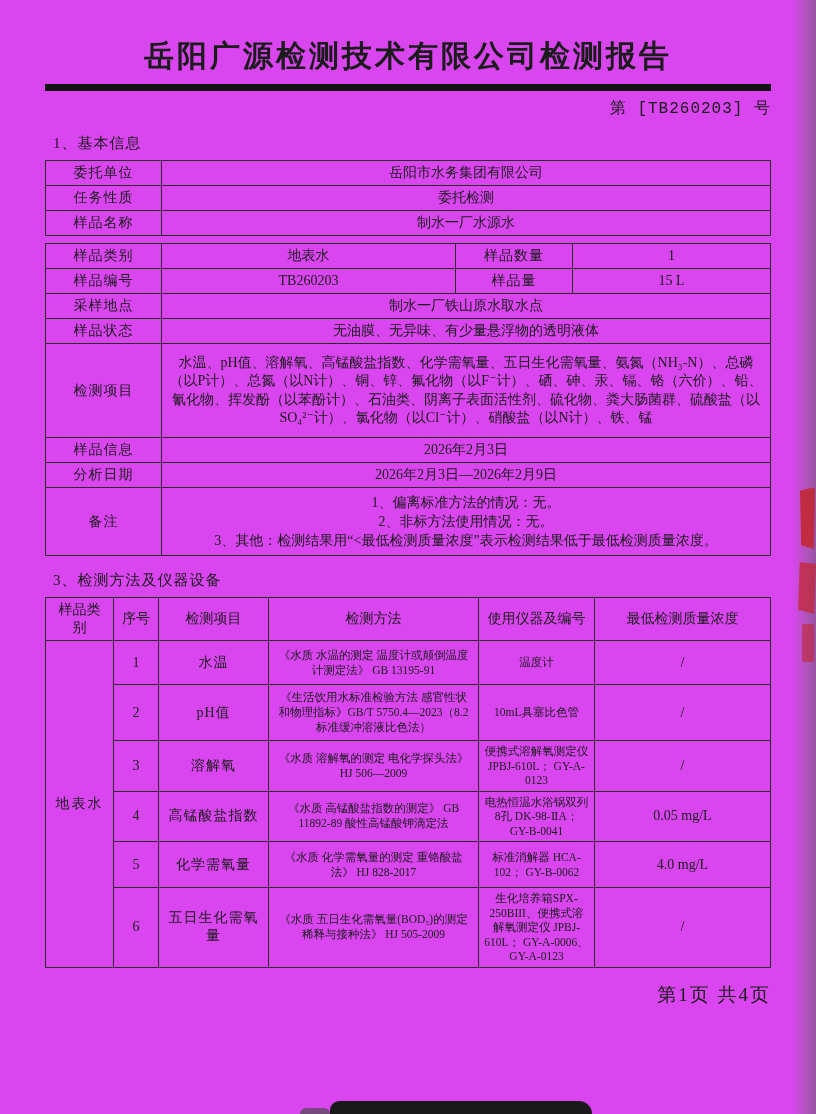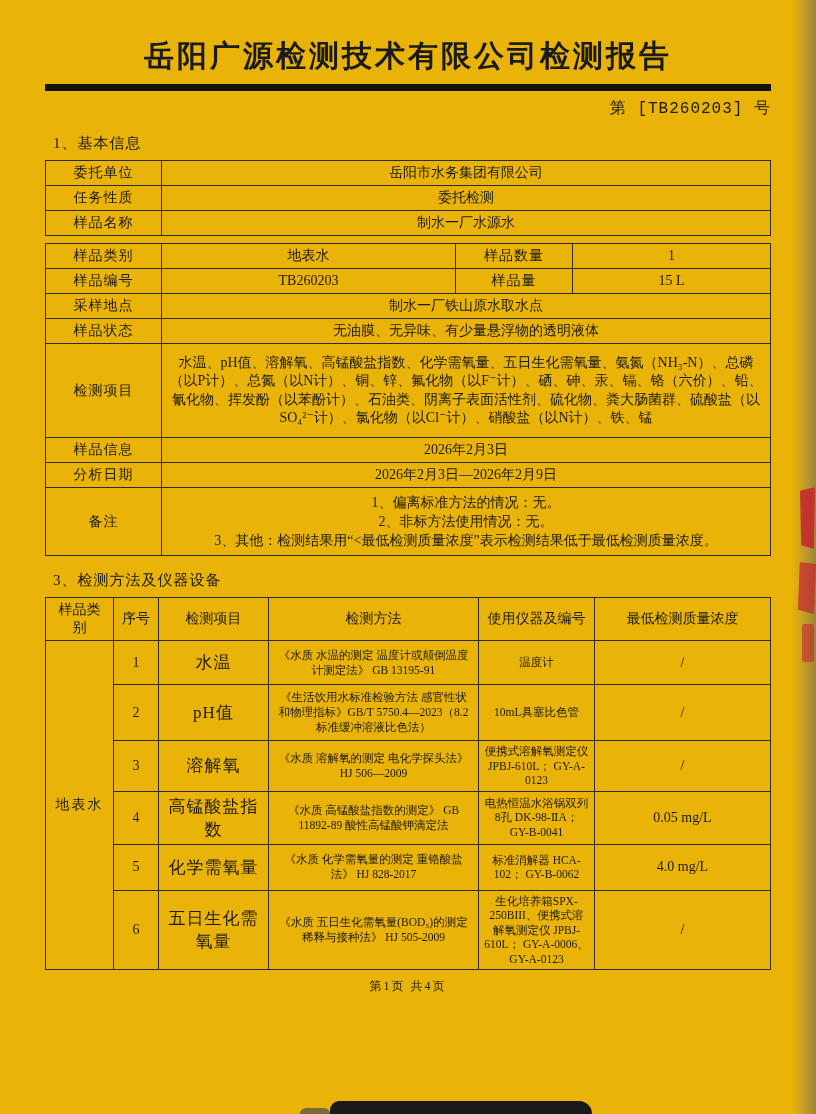--- a/index.html
+++ b/index.html
@@ -2,21 +2,21 @@
 <html><head>
 <meta charset="utf-8">
 <style>
   * { box-sizing: border-box; }
   html, body { margin: 0; padding: 0; background: #e8e8e6; }
   .page {
     position: relative;
     width: 816px;
     height: 1114px;
     margin: 0 auto;
-    background: #eab308;
+    background: #d946ef;
     font-family: "Liberation Serif", "DejaVu Serif", serif;
     color: #1b1b1b;
     overflow: hidden;
   }
   .content {
     position: absolute;
     left: 45px;
     top: 36px;
     width: 726px;
   }
@@ -66,26 +66,26 @@
   tr.h46 td { height: 46px; }
   tr.h50 td { height: 50px; }
   tr.h62 td { height: 62px; }
   td.items-cell { height: 94px; font-size: 13.5px; line-height: 18.5px; padding: 4px 12px; }
   td.remark-cell { height: 68px; text-align: left; padding: 5px 10px; font-size: 13.5px; }
   td.remark-cell div { line-height: 19px; }
   .t3 td { font-size: 13px; }
   .t3 th { font-size: 14px; }
   .t3 td.method { font-size: 11.5px; line-height: 15px; padding: 5px 8px; }
   .t3 td.instr { font-size: 11.5px; line-height: 14.5px; padding: 3px 5px; }
-  .t3 td.item { font-size: 17px; letter-spacing: 1px; margin-top: 21px; }
+  .t3 td.item { font-size: 14px; letter-spacing: 1px; margin-top: 21px; }
   .t3 td.cat { font-size: 14px; letter-spacing: 2px; }
   .footer {
-    text-align: center;
-    font-size: 12px;
-    margin-top: 8px;
+    text-align: right;
+    font-size: 19px;
+    margin-top: 14px;
     letter-spacing: 2px;
   }
   
   .scan-edge-right {
     position: absolute; top: 0; right: 0; width: 24px; height: 100%;
     background: linear-gradient(to right, rgba(60,60,60,0) 0%, rgba(110,110,110,0.35) 55%, rgba(95,95,95,0.55) 100%);
     pointer-events: none;
   }
   .stamp-frag { position: absolute; background: #c32730; pointer-events: none; }
   .stamp-frag.s1 { right: 1px; top: 487px; width: 15px; height: 62px; opacity: .88; border-radius: 3px; clip-path: polygon(0 6%, 100% 0, 92% 100%, 8% 94%); }

